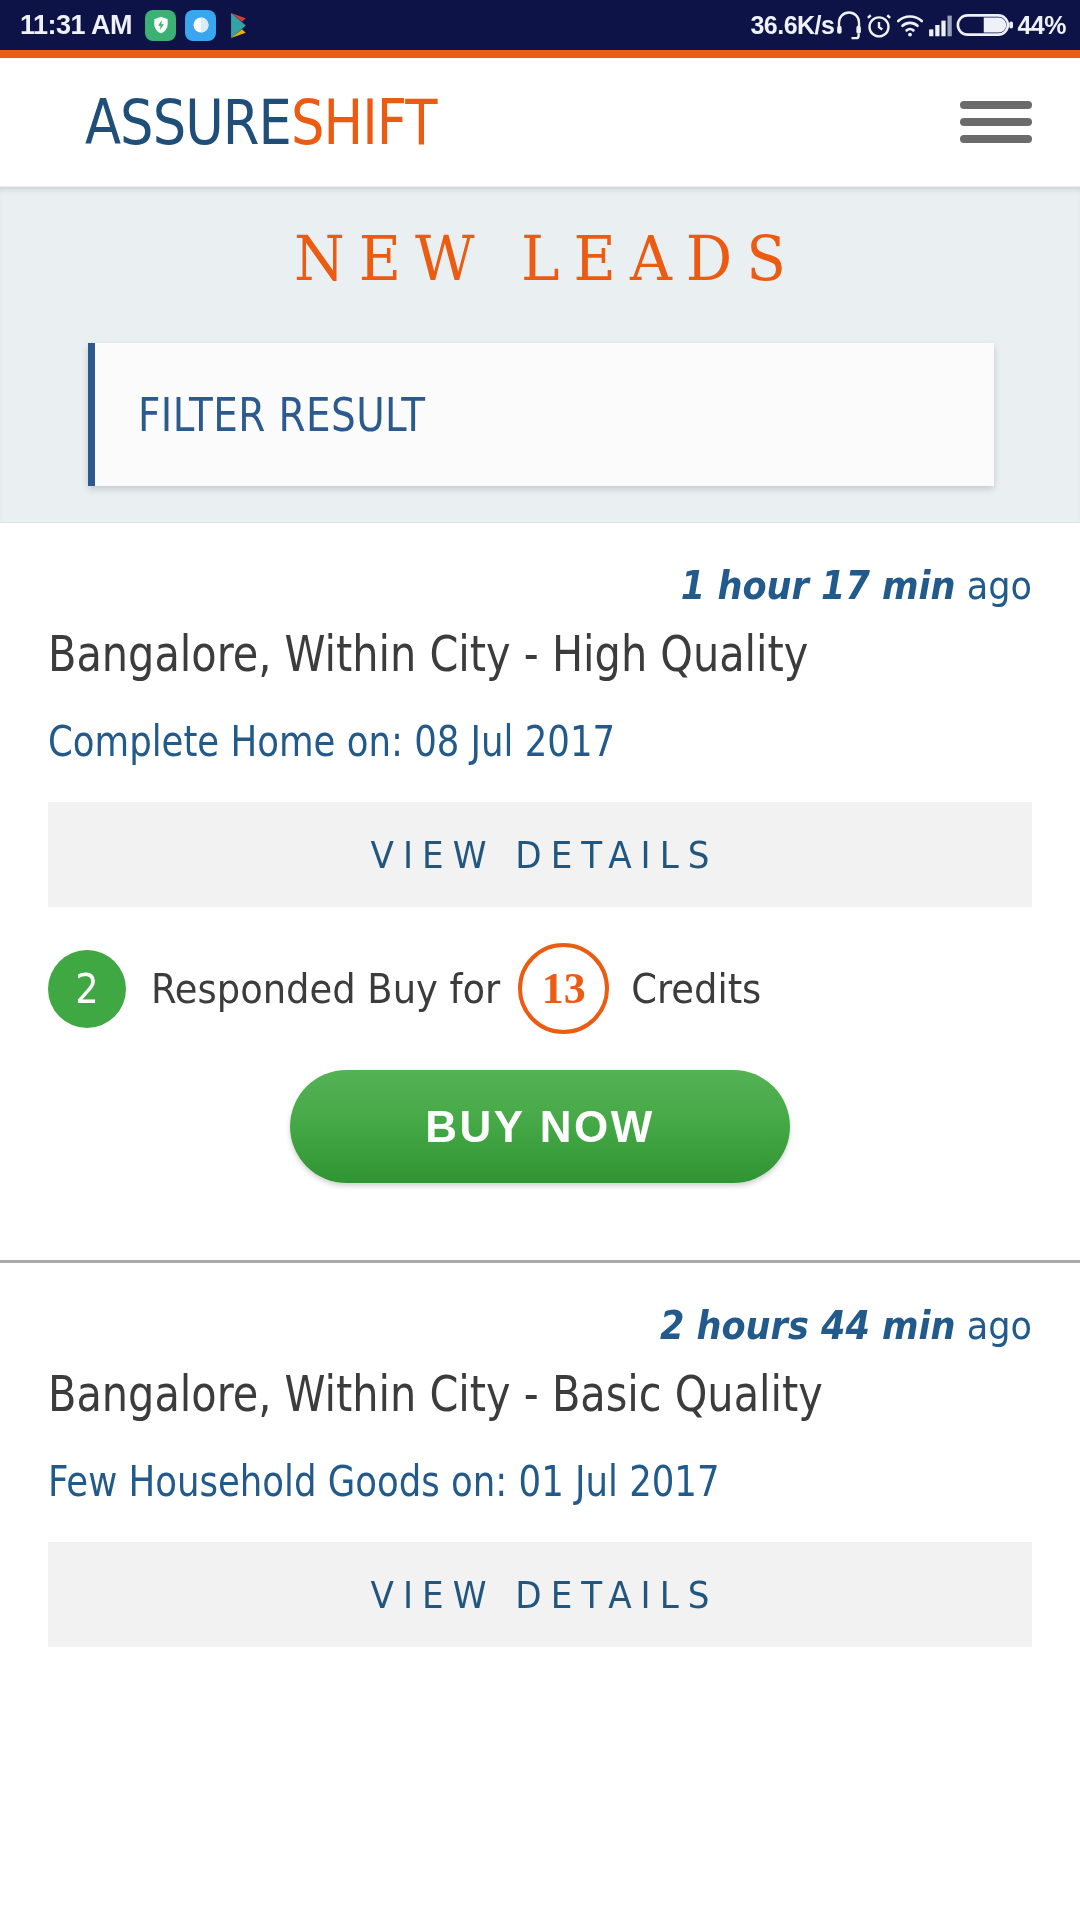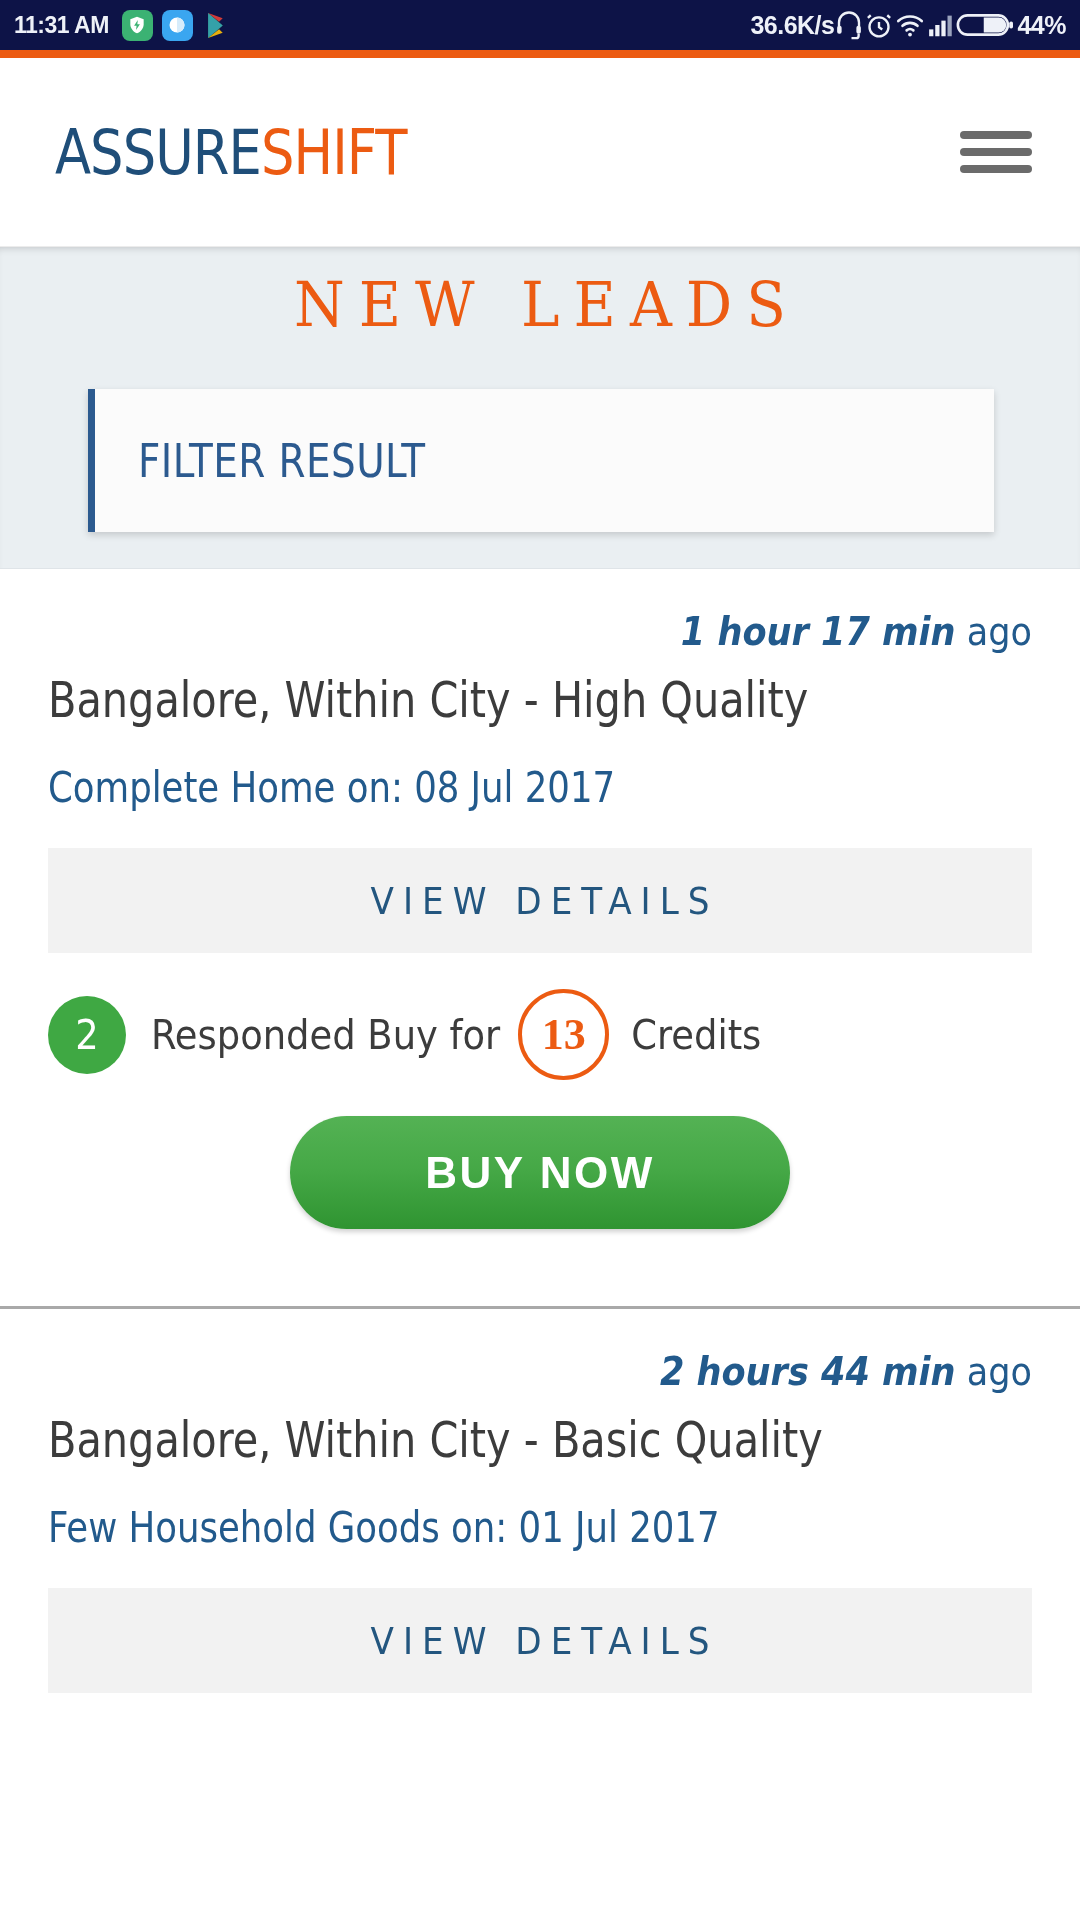--- a/index.html
+++ b/index.html
@@ -12,54 +12,54 @@
   #screen { position:relative; width:1080px; height:1920px; overflow:hidden; background:#fff; }
 
   
   .statusbar {
     height:50px; width:100%;
     background:#0d1347;
     display:flex; align-items:center;
     padding:0 14px;
     color:#e9ecf5;
   }
-  .sb-time { font-size:23px; font-weight:bold; letter-spacing:-0.5px; color:#eef1f8; }
+  .sb-time { font-size:27px; font-weight:bold; letter-spacing:-0.5px; color:#eef1f8;margin-left:6px; }
   .sb-appicons { display:flex; align-items:center; gap:9px; margin-left:13px; }
   .appicon { width:31px; height:31px; border-radius:8px; display:flex; align-items:center; justify-content:center; }
   .appicon.green { background:#3bb273; }
   .appicon.blue  { background:#3aa6f0; }
   .appicon .glyph { width:20px; height:20px; }
   .sb-spacer { flex:1; }
   .sb-right { display:flex; align-items:center; gap:0; }
   .sb-speed { font-size:25px; font-weight:bold; color:#eef1f8; letter-spacing:-0.5px; }
   .sb-ico { display:flex; align-items:center; }
   .sb-batt { font-size:25px; font-weight:bold; color:#eef1f8; margin-left:3px; letter-spacing:-0.5px; }
 
   
   .orange-rule { height:8px; background:#ec5b12; width:100%; }
 
   
   .header {
-    height:189px; background:#ffffff;
+    height:129px; background:#ffffff;
     display:flex; align-items:center; justify-content:space-between;
-    padding:0 48px 0 55px;
+    padding:0 48px 0 85px;
     border-bottom:1px solid #ececec;
   }
   .logo { font-size:63px; font-weight:400; letter-spacing:-1px;
           font-family:"DejaVu Sans Condensed","Liberation Sans", sans-serif;
           transform:scaleX(0.93); transform-origin:left center; white-space:nowrap; }
   .logo .a { color:#1f4e79; }
   .logo .b { color:#ec5b12; }
   .hamburger { display:flex; flex-direction:column; gap:9px; width:72px; padding:6px 0; }
   .hamburger span { display:block; height:8px; border-radius:4px; background:#6b6b6b; width:100%; }
 
   
   .hero {
     background:#eaeff2;
-    padding:24px 0 36px 0;
+    padding:38px 0 36px 0;
     box-shadow:inset 0 6px 9px -6px rgba(0,0,0,0.22);
     border-bottom:1px solid #dfe4e8;
   }
   .hero-title {
     text-align:center;
     color:#ec5b12;
     font-size:58px;
     letter-spacing:14px;
     font-family:"DejaVu Serif","Liberation Serif", serif;
     font-weight:400;

